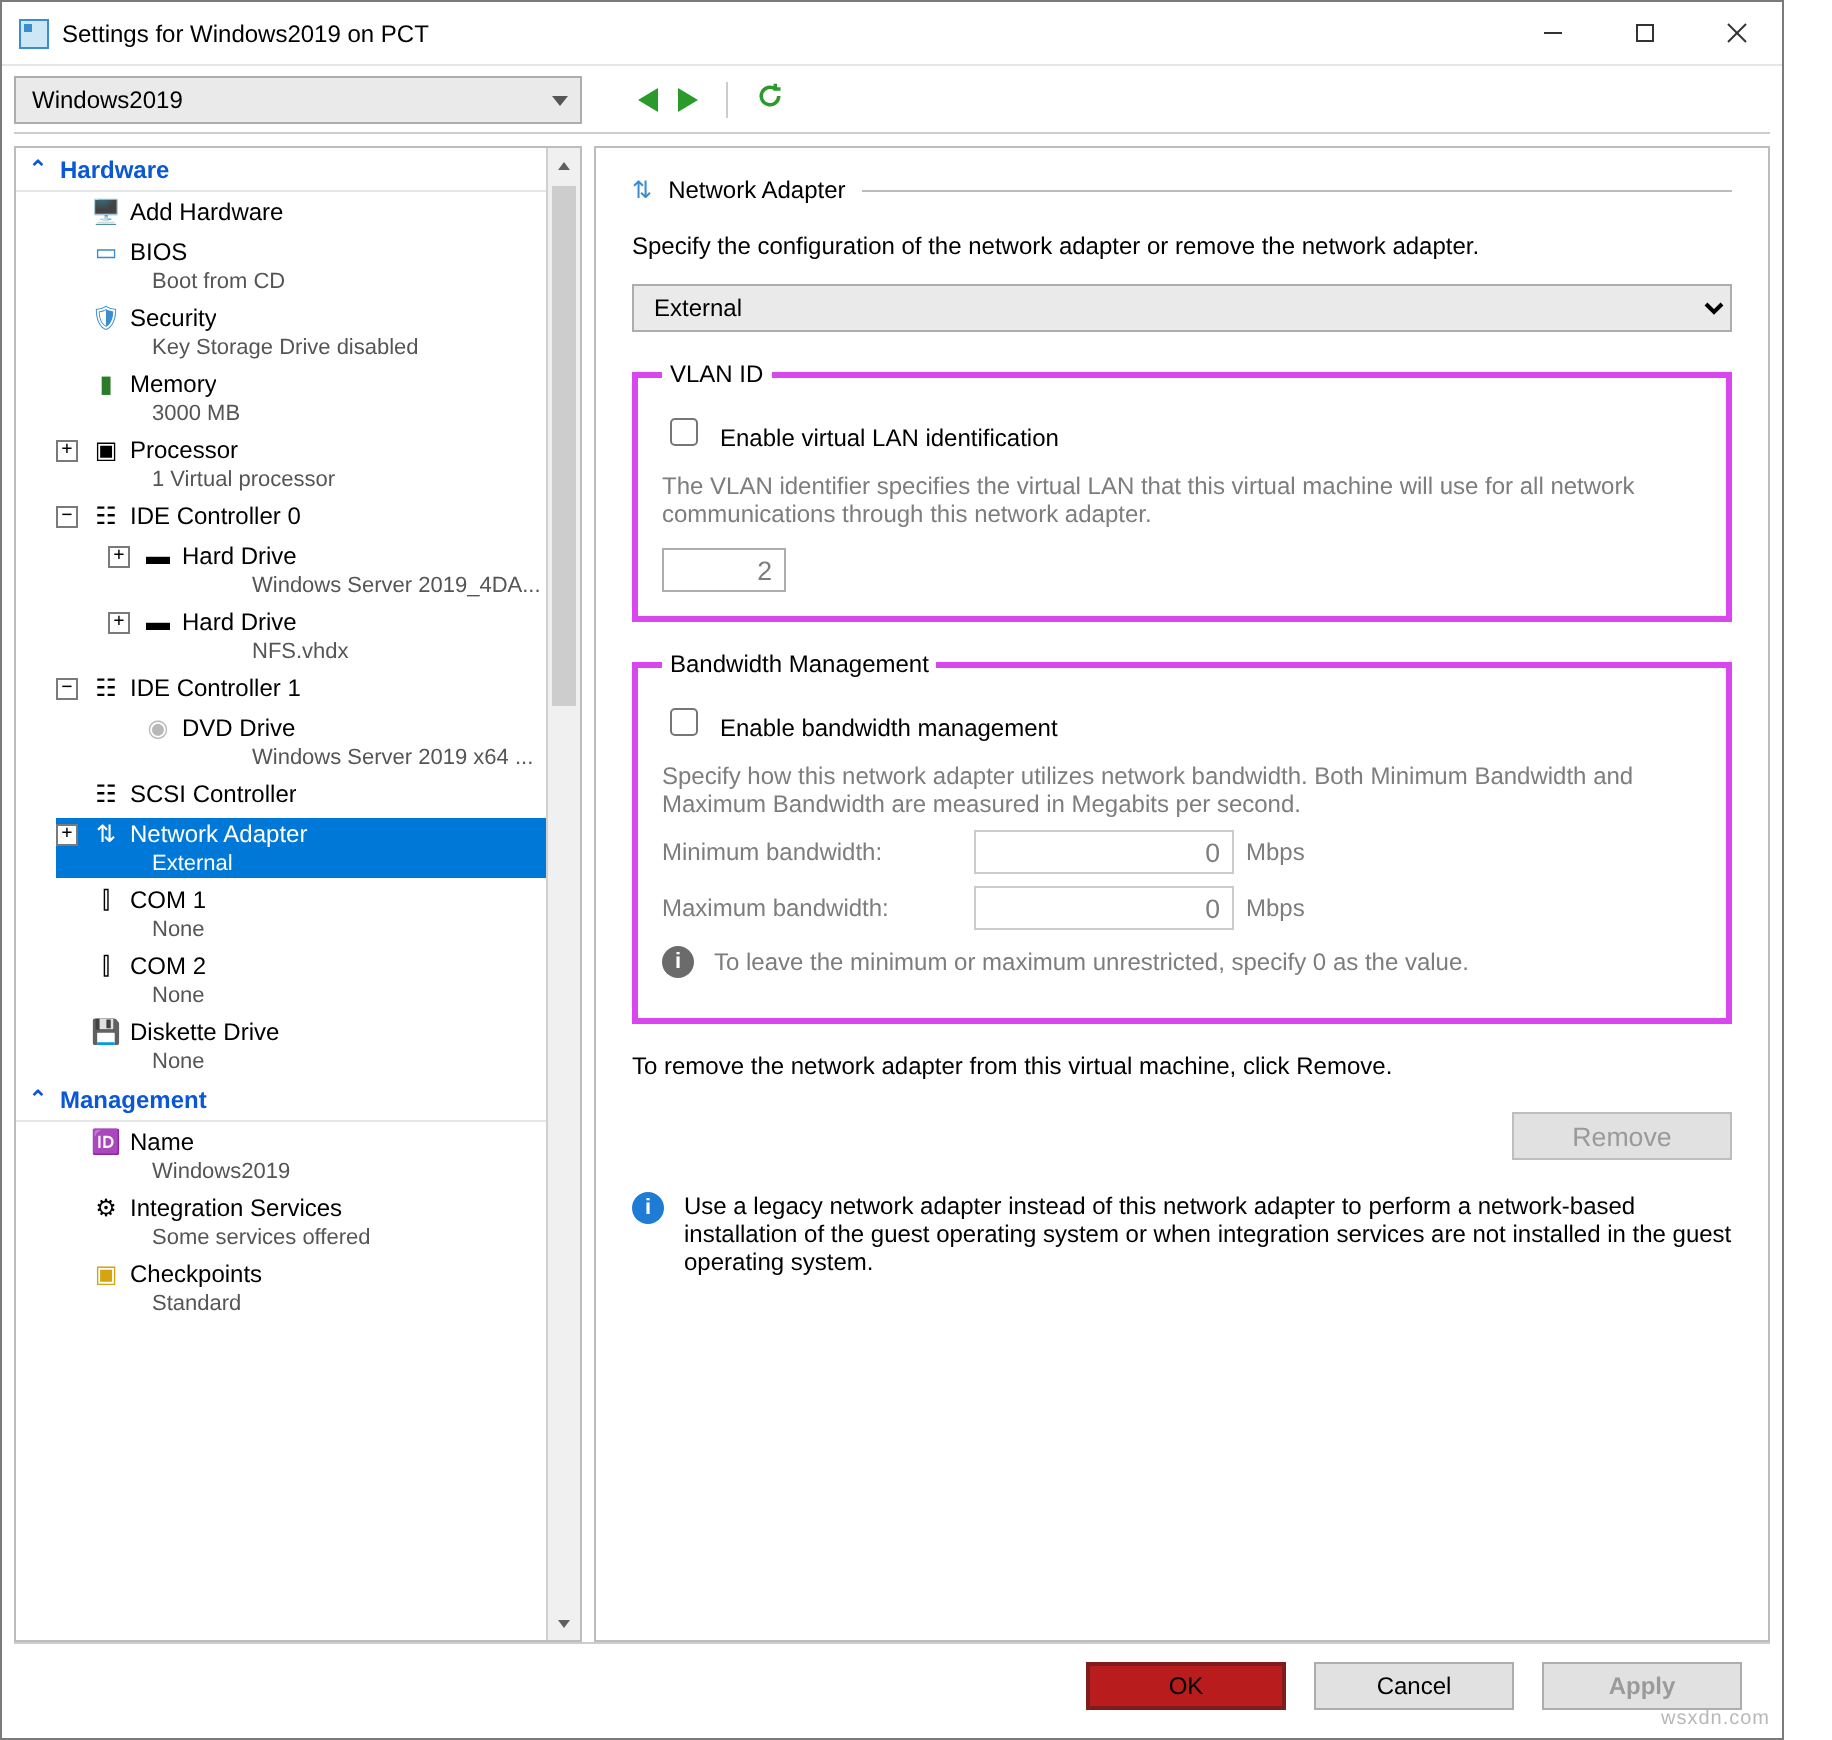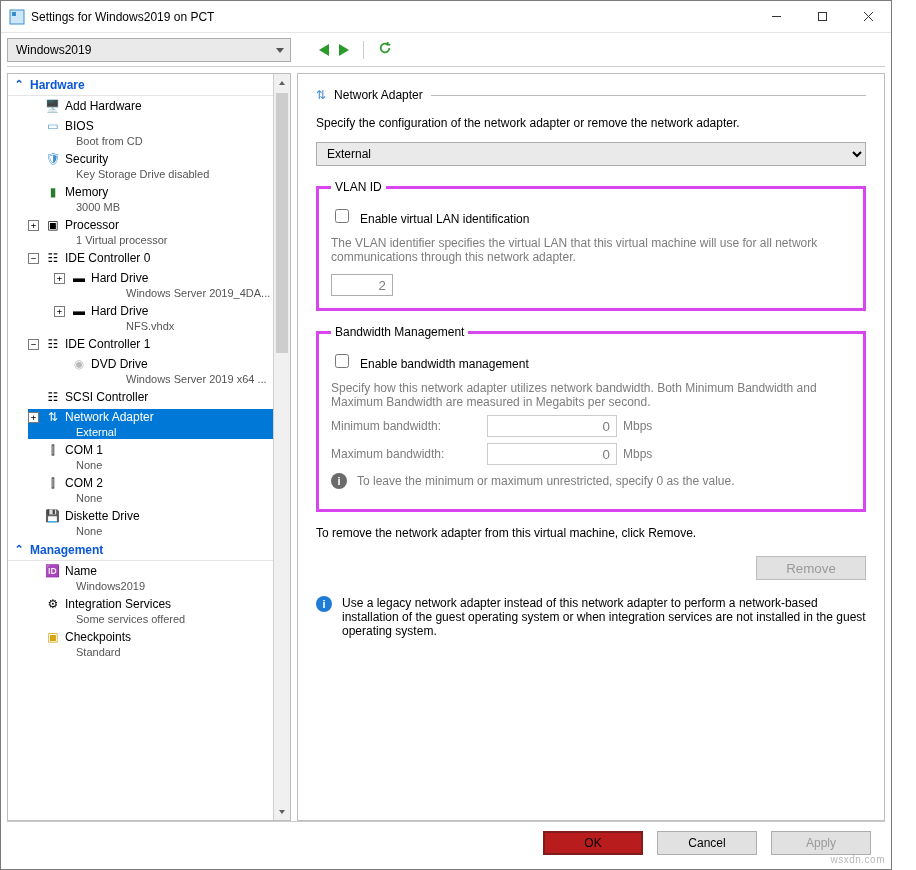--- a/index.html
+++ b/index.html
@@ -66,21 +66,21 @@
   .info-ic { width:16px;height:16px; border-radius:50%; background:#6b6b6b; color:#fff; font-weight:bold; font-size:11px; display:flex;align-items:center;justify-content:center;}
   .removerow { display:flex; align-items:center; margin:16px 0 2px 0; }
   .removerow .sp { flex:1; }
   button.remove { width:110px; height:24px; background:#e1e1e1; border:1px solid #bdbdbd; color:#9a9a9a; }
   .legacy { display:flex; gap:10px; margin-top:16px; }
   .legacy .info-ic { background:#1e7cd6; flex:0 0 16px;}
   
   .footer { height:42px; border-top:1px solid #ccc; display:flex; align-items:center; justify-content:flex-end; padding:0 14px; gap:14px;}
   .btn { width:100px; height:24px; border:1px solid #adadad; background:#e1e1e1; font-family:inherit; font-size:12px;}
   .btn.primary { border:2px solid #7f1d1d; background:#b91c1c; }
-  .btn.disabled { color:#9a9a9a; }
+  .btn.disabled { color:#9a9a9a;font-weight:bold; }
   .watermark { position:absolute; right:6px; bottom:4px; font-size:10px; color:#b8b8b8; letter-spacing:0.5px; }
 </style>
 </head>
 <body>
 
 <div class="window">
 
   <div class="titlebar">
     <span class="ticon">
       <svg viewBox="0 0 16 16">

